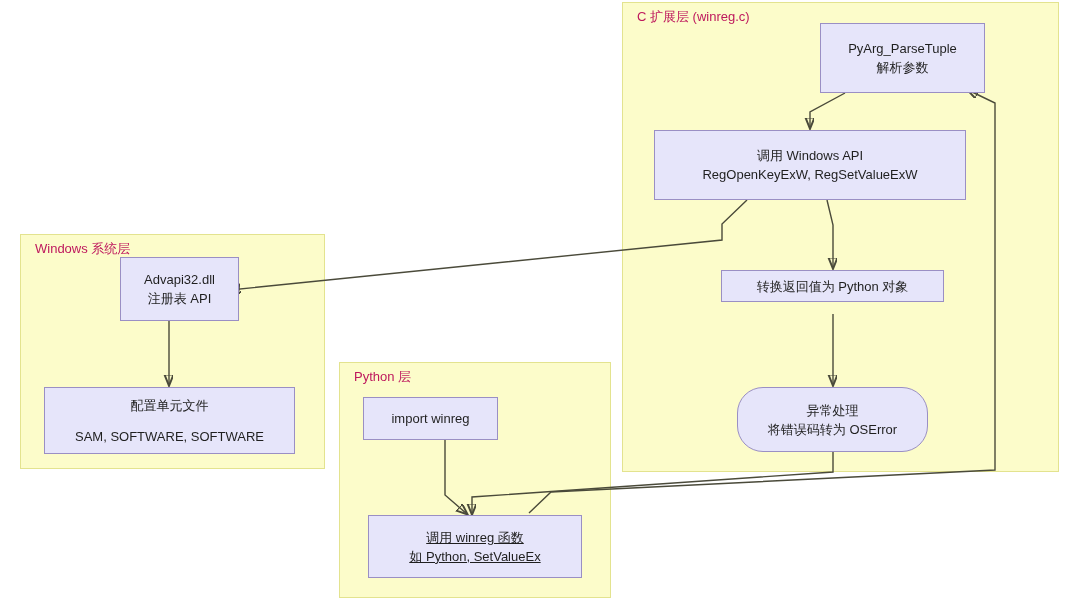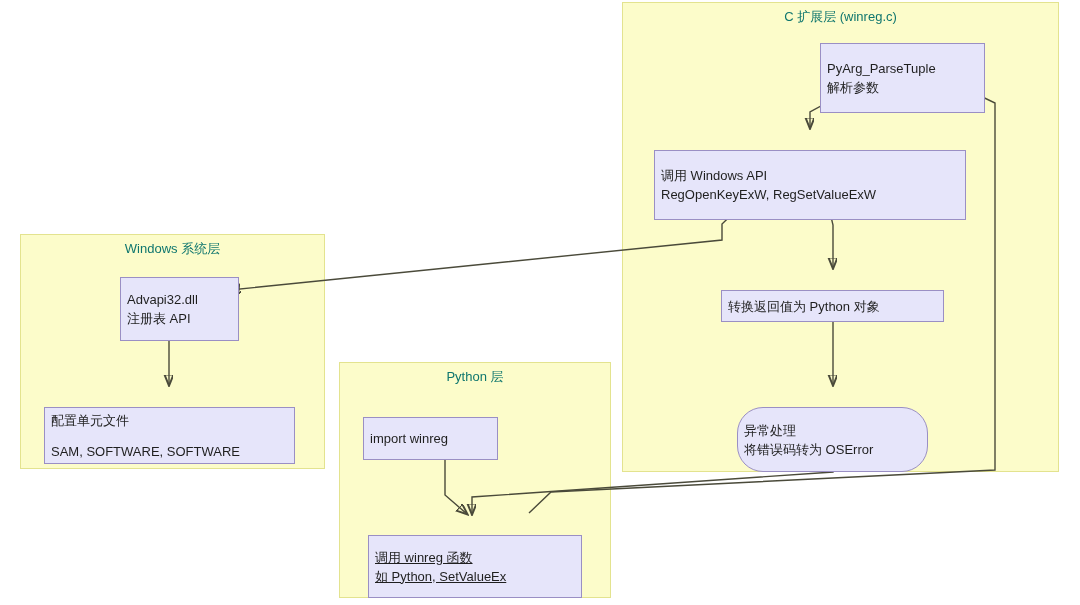--- a/index.html
+++ b/index.html
@@ -19,41 +19,40 @@
     position: absolute;
     background: #fcfcca;
     border: 1px solid #e3e38f;
     box-sizing: border-box;
   }
   .layer-title {
     position: absolute;
     top: 6px;
     left: 0;
     width: 100%;
-    text-align: center;
     font-size: 13px;
-    color: #0f766e;
+    color: #be185d;
     line-height: 16px;
     white-space: nowrap;
+    padding-left: 14px;
   }
   .node {
     position: absolute;
     background: #e6e5fa;
     border: 1px solid #9a8fc4;
     box-sizing: border-box;
     display: flex;
     flex-direction: column;
-    align-items: flex-start;
+    align-items: center;
     justify-content: center;
     text-align: center;
     font-size: 13px;
     color: #1f1f1f;
     line-height: 19px;
     padding: 2px 6px;
-    margin-top: 20px;
   }
   .node .l2 { display: block; }
   svg.edges {
     position: absolute;
     left: 0;
     top: 0;
     width: 1080px;
     height: 605px;
     pointer-events: none;
     overflow: visible;
@@ -122,21 +121,21 @@
   <div class="node" style="left:737px; top:387px; width:191px; height:65px;border-radius:26px;">
     <span>异常处理</span>
     <span class="l2">将错误码转为 OSError</span>
   </div>
 
   <div class="node" style="left:120px; top:257px; width:119px; height:64px;">
     <span>Advapi32.dll</span>
     <span class="l2">注册表 API</span>
   </div>
 
-  <div class="node" style="left:44px; top:387px; width:251px; height:57px;gap:12px;">
+  <div class="node" style="left:44px; top:387px; width:251px; height:67px;gap:12px;">
     <span>配置单元文件</span>
     <span class="l2">SAM, SOFTWARE, SOFTWARE</span>
   </div>
 
   <div class="node" style="left:363px; top:397px; width:135px; height:43px;">
     <span>import winreg</span>
   </div>
 
   <div class="node" style="left:368px; top:515px; width:214px; height:63px;text-decoration:underline;">
     <span>调用 winreg 函数</span>

